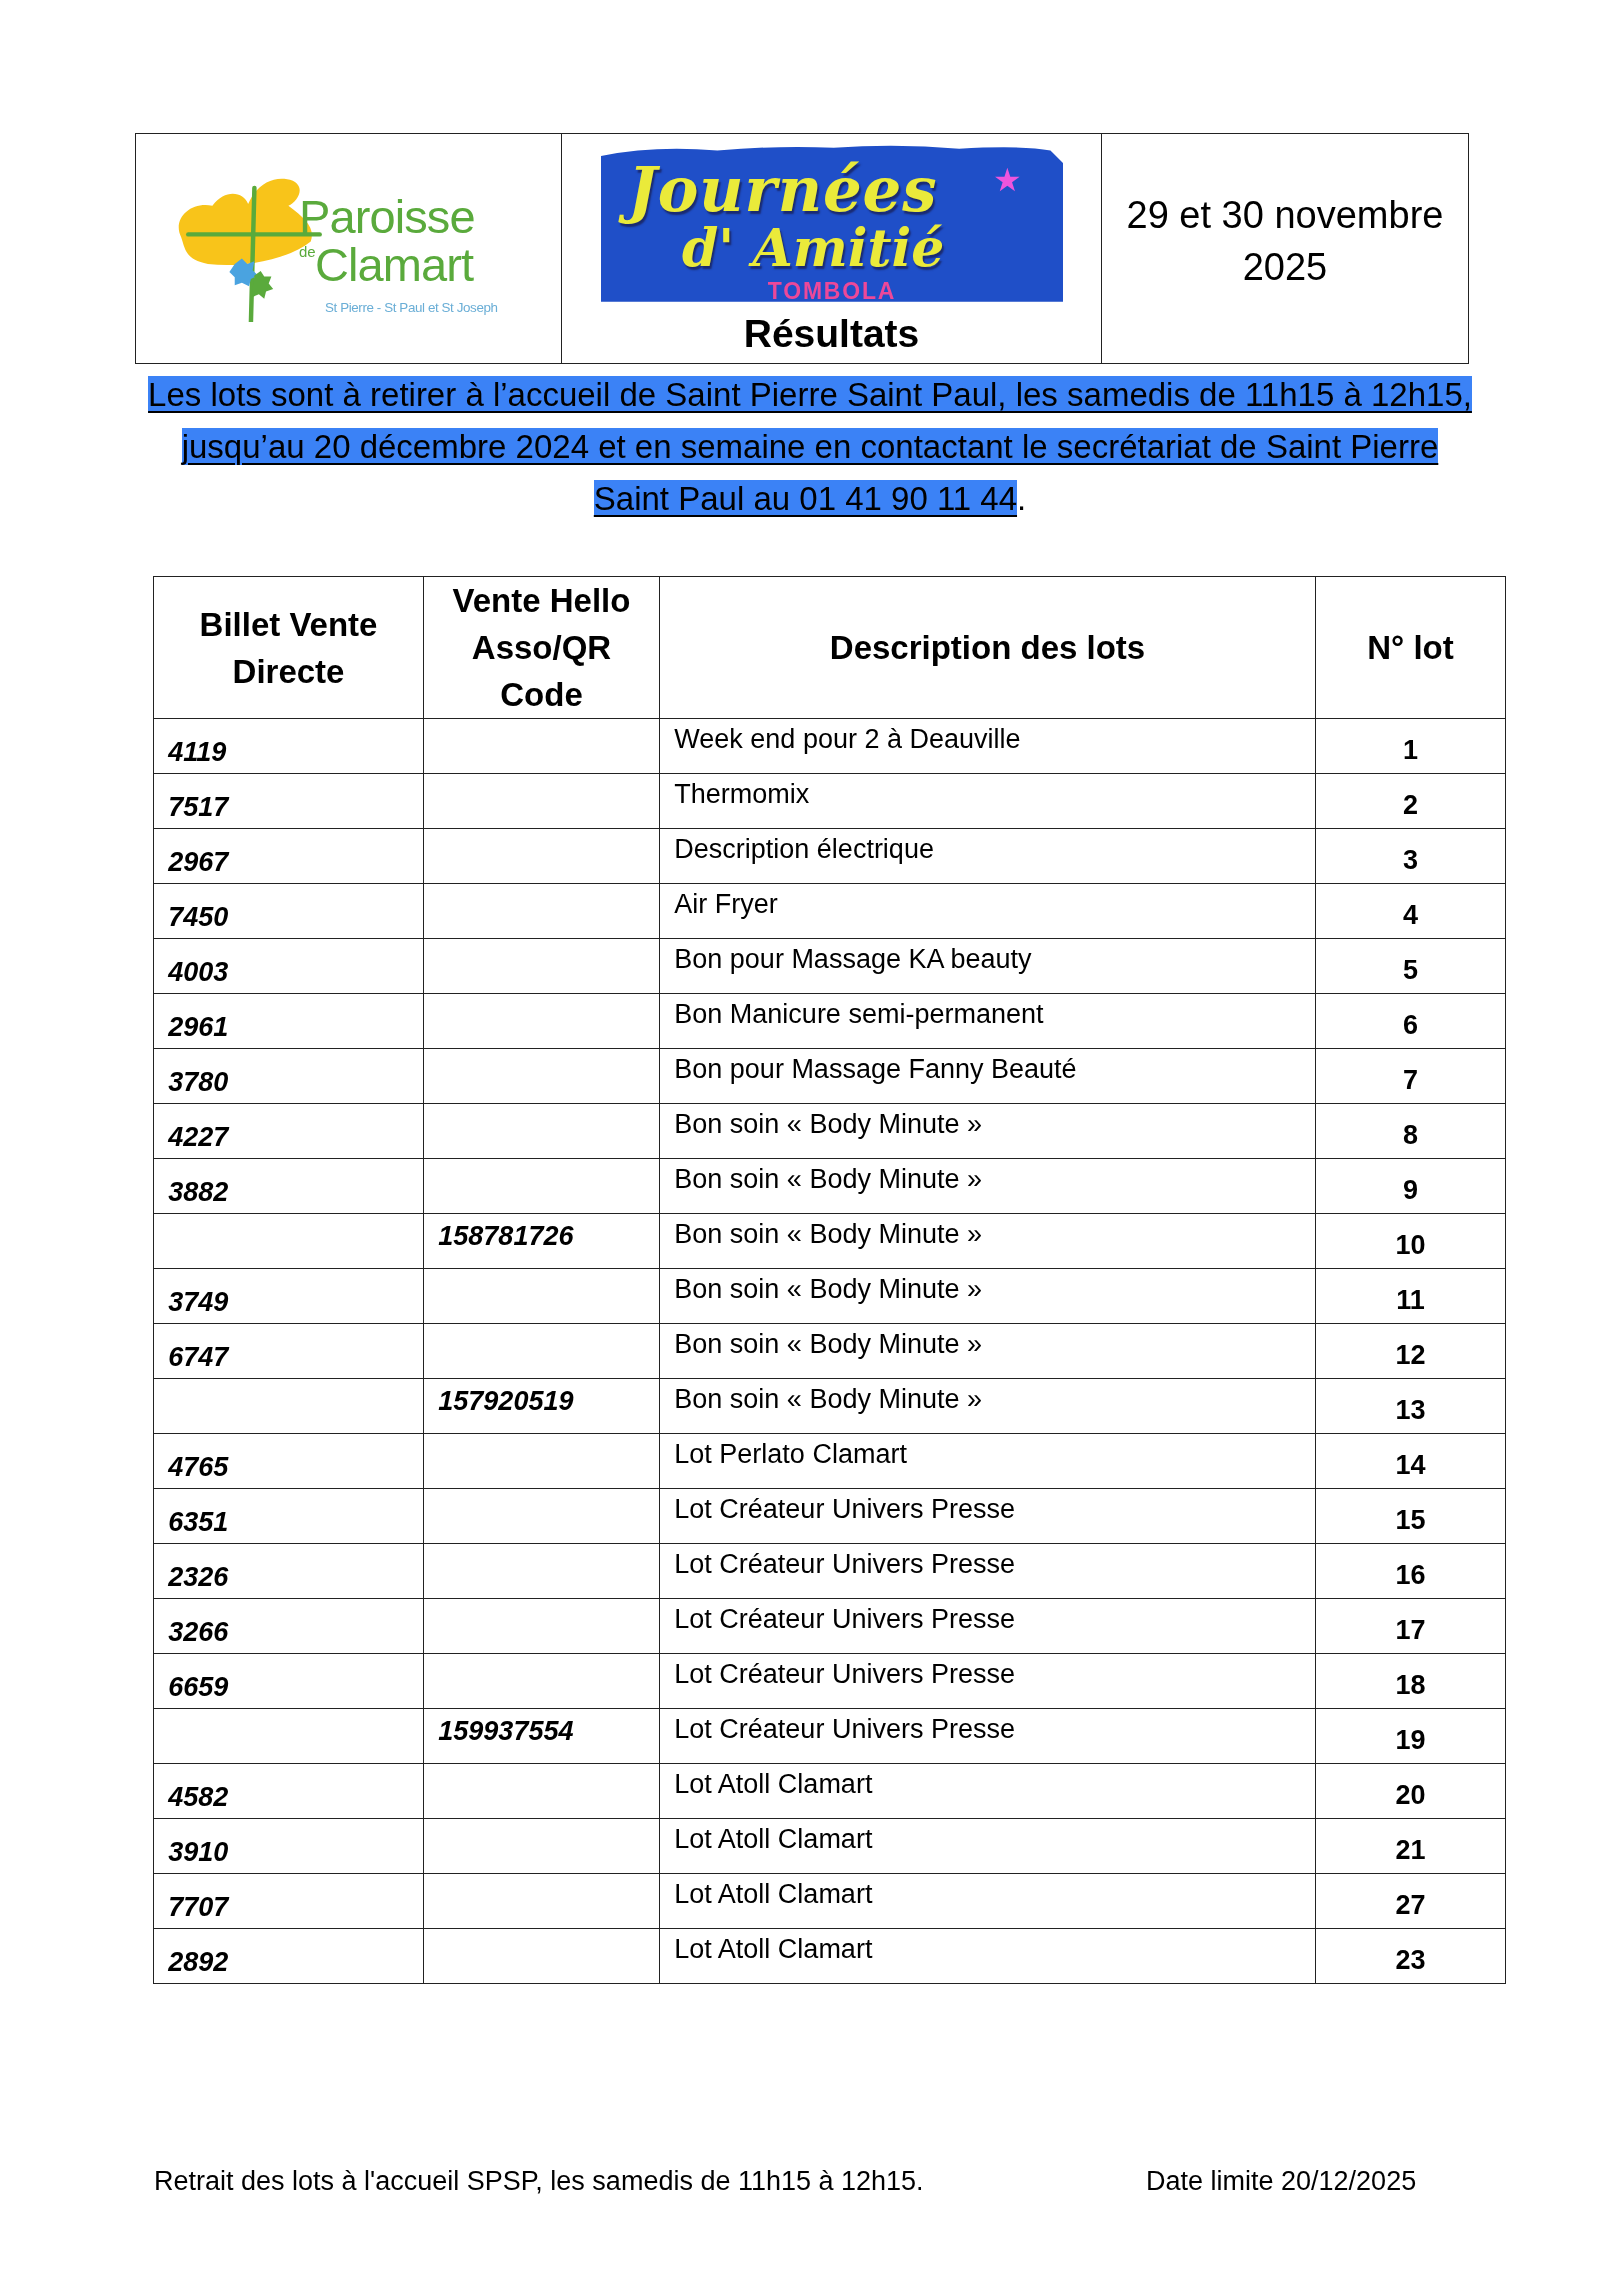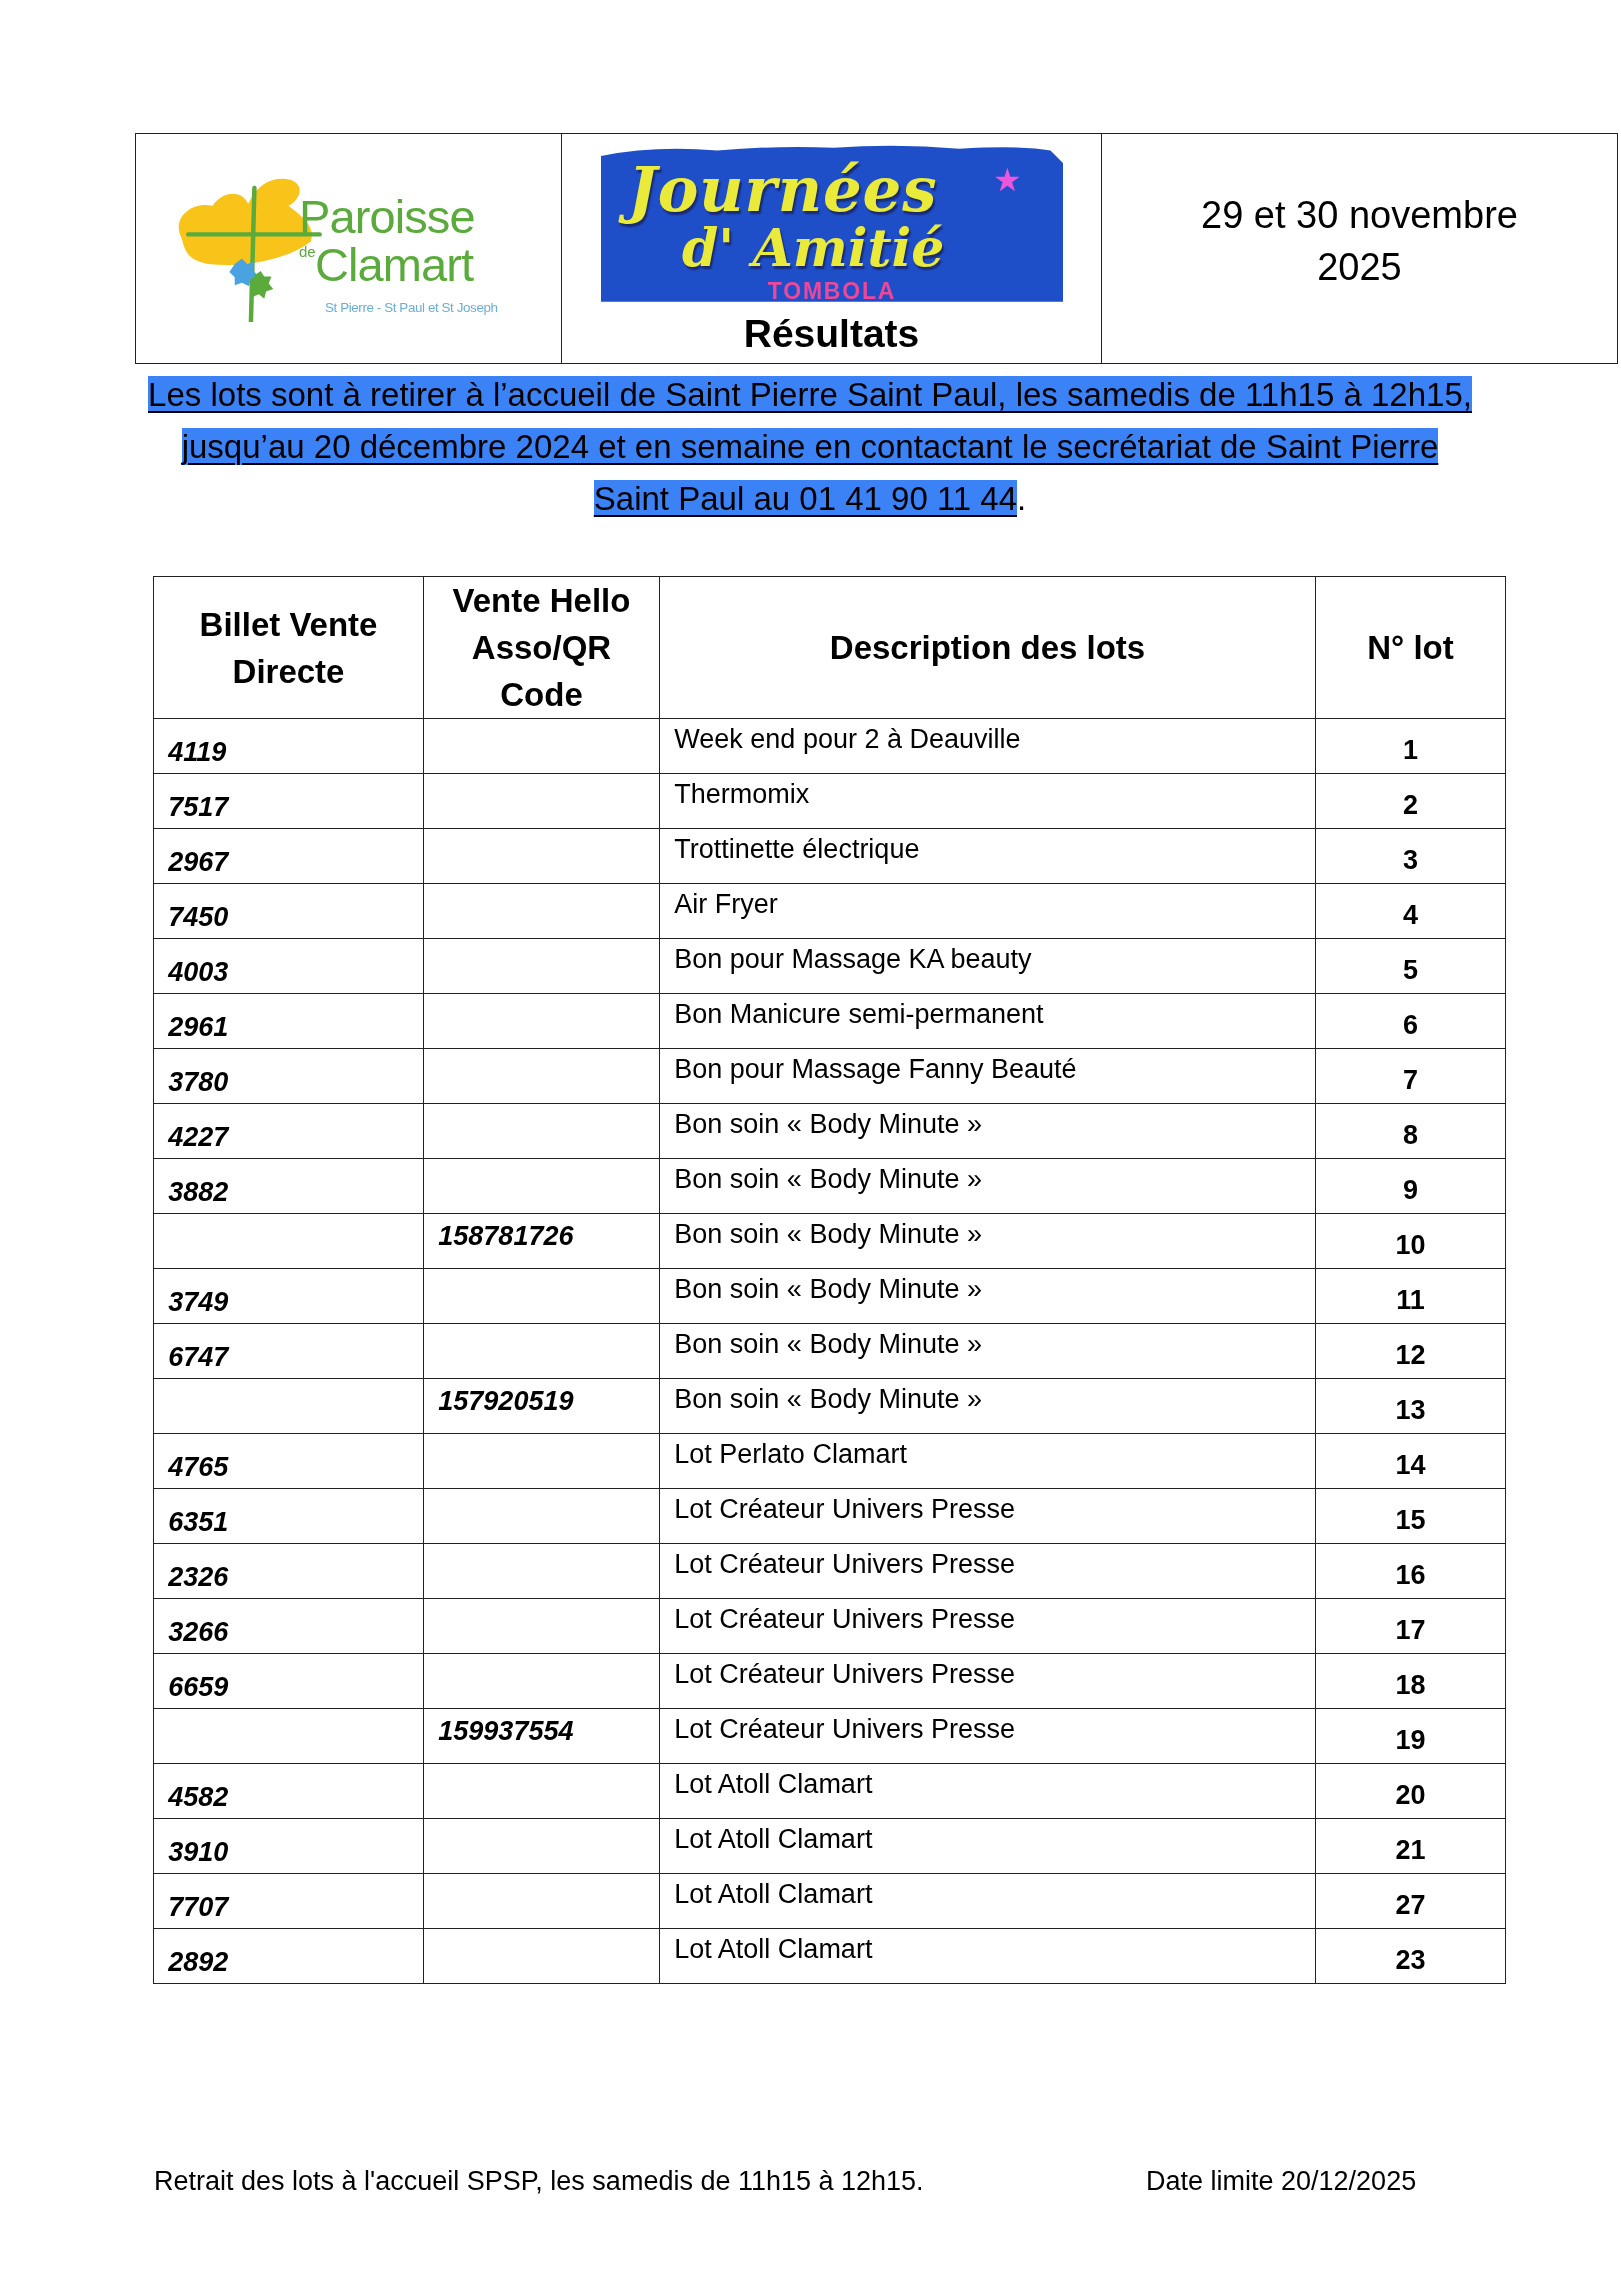--- a/index.html
+++ b/index.html
@@ -1,19 +1,19 @@
 <!DOCTYPE html>
 <html style="font-size:14.3px"><head>
   <meta charset="utf-8">
   <style>
     html, body { margin: 0; padding: 0; background: #ffffff; }
     body { width: 1621px; height: 2293px; position: relative; font-family: "Liberation Sans", "DejaVu Sans", sans-serif; color: #000; overflow: hidden; }
 
     
-    .hdr { position: absolute; left: 135px; top: 133px; width: 1483px; height: 231px; border: 1.8px solid #222; box-sizing: border-box; display: flex; }
+    .hdr { position: absolute; left: 135px; top: 133px; width: 1334px; height: 231px; border: 1.8px solid #222; box-sizing: border-box; display: flex; }
     .hdr-cell { box-sizing: border-box; height: 100%; position: relative; }
     .hdr-cell.c1 { width: 426px; border-right: 1.8px solid #222; }
     .hdr-cell.c2 { width: 540px; border-right: 1.8px solid #222; }
     .hdr-cell.c3 { flex: 1; display: flex; align-items: center; justify-content: center; text-align: center; }
     .date-text { font-size: 38px; line-height: 52px; margin-top: -16px; }
 
     
     .par-logo { position: absolute; left: 36px; top: 36px; width: 349px; height: 152px; }
     .par-text { position: absolute; left: 163px; top: 59px; color: #5aaa3c; font-family: "Liberation Sans", sans-serif; }
     .par-l1 { font-size: 47px; line-height: 48px; letter-spacing: -0.9px; }
@@ -130,21 +130,21 @@
       </tr>
       <tr>
         <td class="ticket">7517</td>
         <td class="online"></td>
         <td class="desc">Thermomix</td>
         <td class="lot">2</td>
       </tr>
       <tr>
         <td class="ticket">2967</td>
         <td class="online"></td>
-        <td class="desc">Trottinette électrique</td>
+        <td class="desc">Description électrique</td>
         <td class="lot">3</td>
       </tr>
       <tr>
         <td class="ticket">7450</td>
         <td class="online"></td>
         <td class="desc">Air Fryer</td>
         <td class="lot">4</td>
       </tr>
       <tr>
         <td class="ticket">4003</td>

